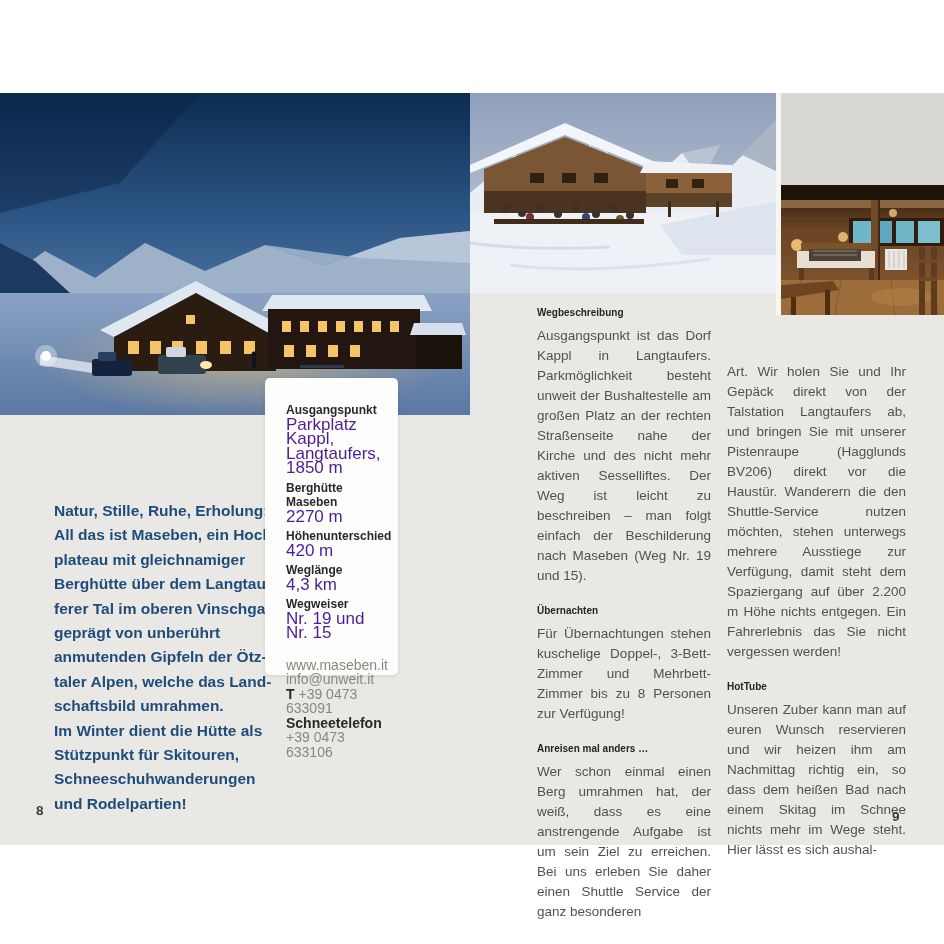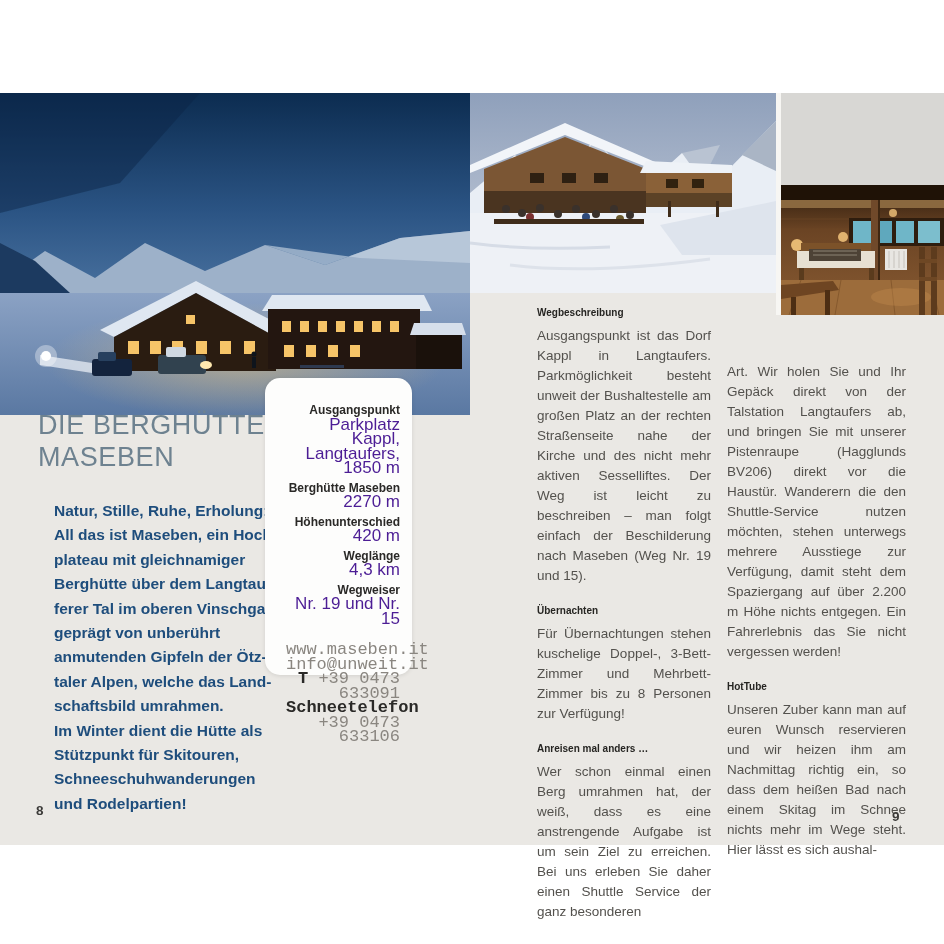--- a/index.html
+++ b/index.html
@@ -22,28 +22,28 @@
     font-size:27px; line-height:32px; font-weight:400; letter-spacing:0.6px;
     color:#6e8290; white-space:pre-line;
   }
   .intro {
     position:absolute; left:38px; top:390px; width:240px; margin:16px;
     font-size:15.5px; line-height:24.4px; font-weight:bold;
     color:#1e4d7c; white-space:pre-line;
   }
 
   .info-box {
-    position:absolute; left:265px; top:285px; width:147px; height:297px;
-    background:#fdfdfc; border-radius:15px; box-sizing:border-box;
-    padding:25px 12px 0 21px; box-shadow:0 1px 4px rgba(0,0,0,0.10);text-align:right;
+    position:absolute; left:265px; top:285px; width:133px; height:297px;
+    background:#fdfdfc; border-radius:5px; box-sizing:border-box;
+    padding:25px 12px 0 21px; box-shadow:0 1px 4px rgba(0,0,0,0.10);
   }
   .info-group { margin:0 0 5px 0; }
   .info-label { display:block; font-size:12px; line-height:14.5px; font-weight:bold; color:#2a2927; }
   .info-value { display:block; font-size:17px; line-height:14.5px; color:#4c1d95; white-space:pre-line; }
-  .info-contact { margin-top:17px; font-size:17px; line-height:14.5px; color:#8a8680;font-family:Liberation Mono, monospace; }
+  .info-contact { margin-top:17px; font-size:14px; line-height:14.5px; color:#8a8680; }
   .info-contact .b { font-weight:bold; color:#2a2927; }
 
   .col { position:absolute; }
   .col1 { left:537px; top:210px; width:174px; }
   .col2 { left:727px; top:269px; width:179px; }
   .sec-heading { margin:0 0 3px 0; font-size:10px; line-height:20px; font-weight:bold; color:#262522; }
   .sec-body { margin:0 0 15px 0; font-size:13.5px; line-height:20px; color:#53514d; text-align:justify; }
 
   .pagenum { position:absolute; font-size:13.5px; font-weight:bold; color:#3c3b39; }
   .pn-left { left:36px; top:710px; }
@@ -237,22 +237,20 @@
         <polygon points="0,100 52,96 58,105 0,114" fill="#6e4522"></polygon>
         <rect x="10" y="112" width="5" height="18" fill="#4d2e13"></rect>
         <rect x="44" y="105" width="5" height="25" fill="#4d2e13"></rect>
         <rect x="138" y="62" width="6" height="68" fill="#5d3b1d"></rect>
         <rect x="150" y="62" width="6" height="68" fill="#5d3b1d"></rect>
         <rect x="138" y="74" width="18" height="4" fill="#6e4724"></rect>
         <rect x="138" y="92" width="18" height="4" fill="#6e4724"></rect>
       </svg>
     </figure>
 
-    <h1 class="page-title">DIE BERGHÜTTE
-MASEBEN</h1>
     <p class="intro">Natur, Stille, Ruhe, Erholung:
 All das ist Maseben, ein Hoch-
 plateau mit gleichnamiger
 Berghütte über dem Langtau-
 ferer Tal im oberen Vinschgau,
 geprägt von unberührt
 anmutenden Gipfeln der Ötz-
 taler Alpen, welche das Land-
 schaftsbild umrahmen.
 Im Winter dient die Hütte als

